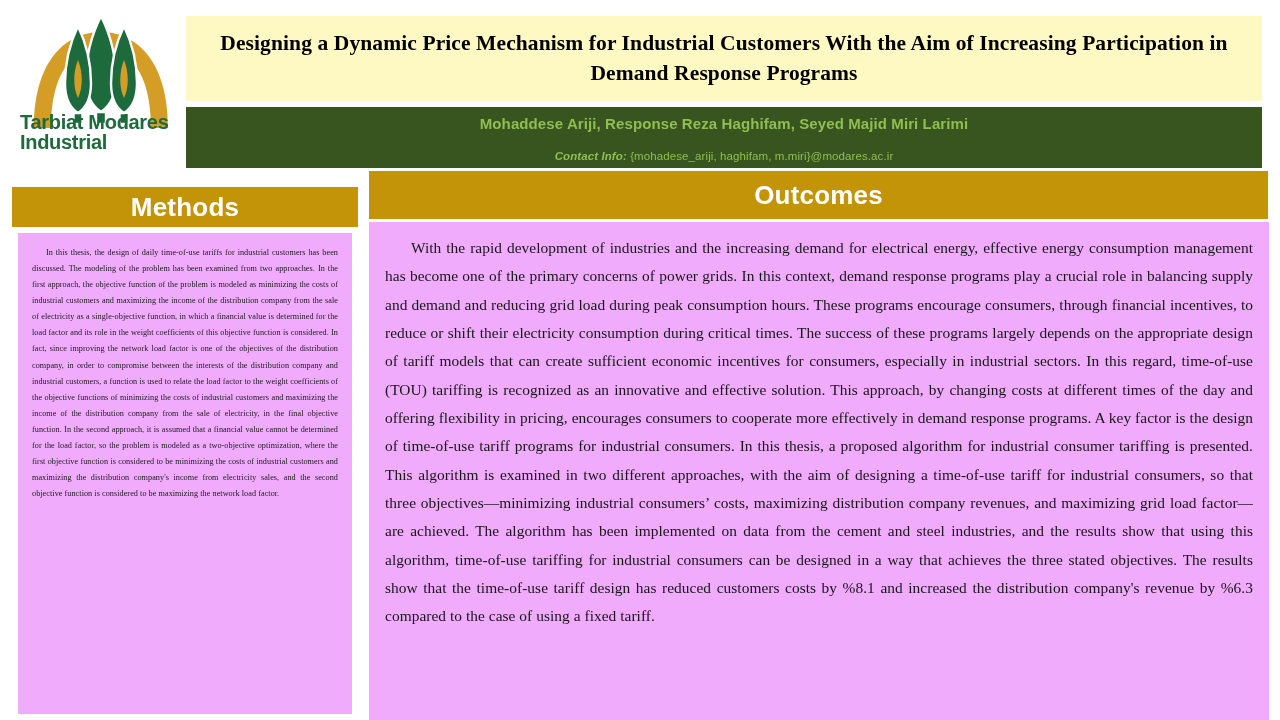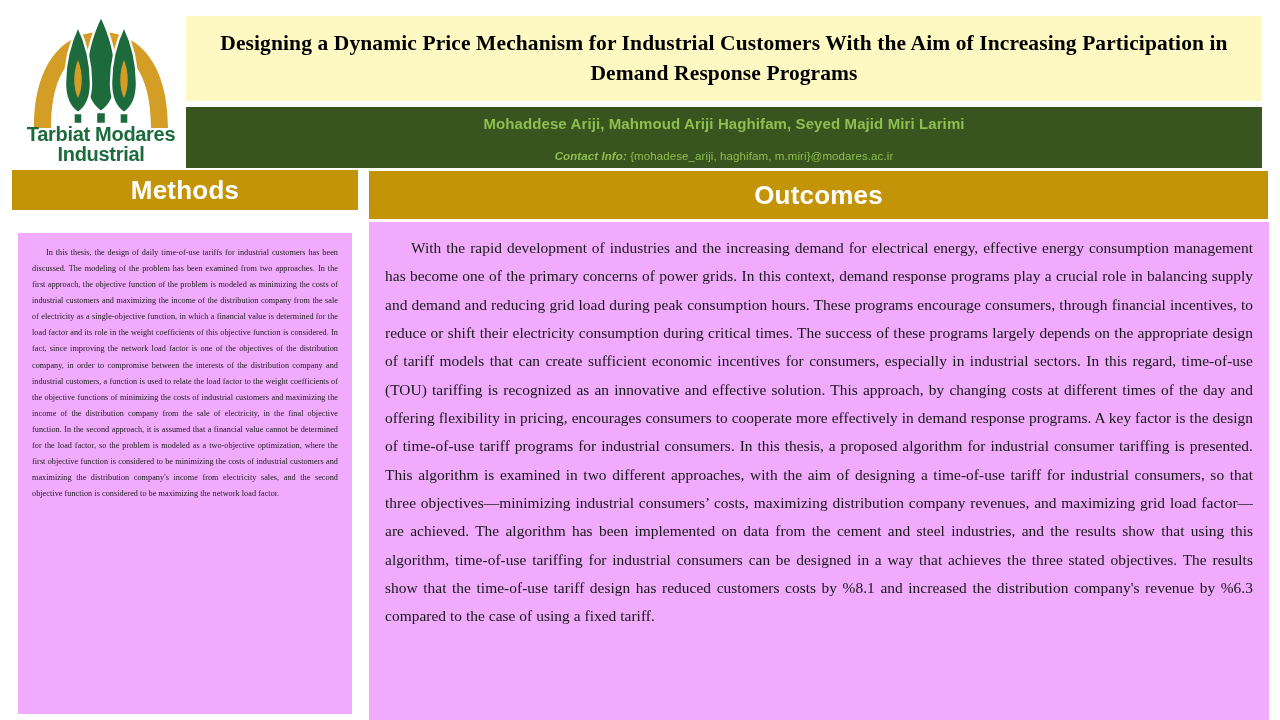--- a/index.html
+++ b/index.html
@@ -26,23 +26,22 @@
   #logo-mark {
     position: absolute;
     left: 0;
     top: 0;
     width: 162px;
     height: 118px;
   }
   #logo-text {
     position: absolute;
     left: 0;
-    top: 112px;
+    top: 100px;
     width: 162px;
-    text-align: center;
     font-family: "Liberation Sans", sans-serif;
     font-weight: bold;
     color: #1d6b3c;
     line-height: 1.02;
   }
   #logo-text .l1 { font-size: 20px; display:block; letter-spacing:-0.3px;}
   #logo-text .l2 { font-size: 20px; display:block; letter-spacing:-0.3px;}
 
   
   #title-bar {
@@ -110,21 +109,21 @@
     box-sizing: border-box;
   }
   .section-header span {
     font-family: "Liberation Sans", sans-serif;
     font-weight: bold;
     color: #ffffff;
     letter-spacing: 0.2px;
   }
   #methods-header {
     left: 12px;
-    top: 170px;
+    top: 187px;
     width: 346px;
     height: 40px;
   }
   #methods-header span { font-size: 26px; }
 
   #outcomes-header {
     left: 369px;
     top: 171px;
     width: 899px;
     height: 48px;
@@ -200,21 +199,21 @@
     <span class="l1">Tarbiat Modares</span>
     <span class="l2">Industrial</span>
   </div>
 </div>
 
 <div id="title-bar">
   <div id="title-text">Designing a Dynamic Price Mechanism for Industrial Customers With the Aim of Increasing Participation in Demand Response Programs</div>
 </div>
 
 <div id="author-bar">
-  <div id="authors">Mohaddese Ariji, Mahmoud Ariji Haghifam, Seyed Majid Miri Larimi</div>
+  <div id="authors">Mohaddese Ariji, Response Reza Haghifam, Seyed Majid Miri Larimi</div>
   <div id="contact-line">
     <span id="contact-label">Contact Info:</span>
     <span>{mohadese_ariji, haghifam, m.miri}@modares.ac.ir</span>
   </div>
 </div>
 
 <div class="section-header" id="methods-header">
   <span>Methods</span>
 </div>
 <div class="panel" id="methods-panel">

